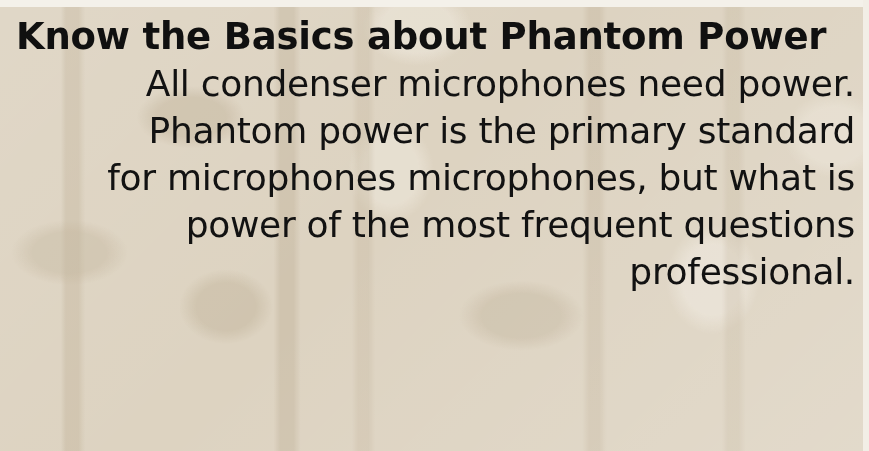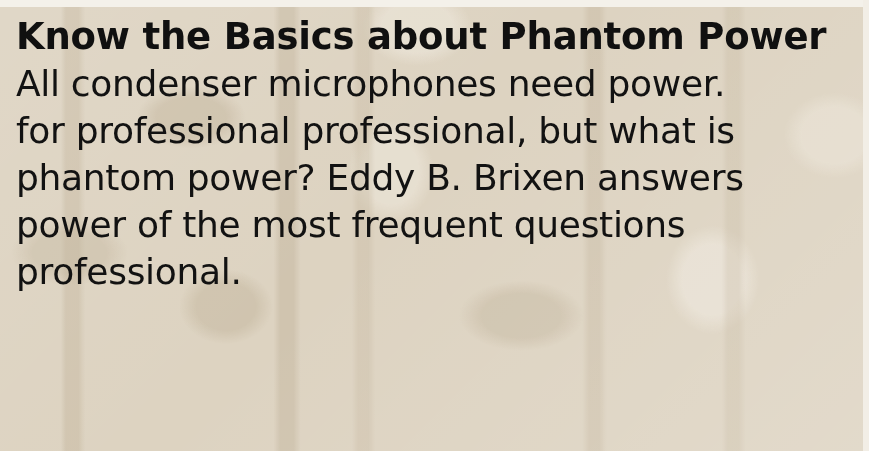--- a/index.html
+++ b/index.html
@@ -103,20 +103,21 @@
     white-space: nowrap;
   }
 
   .body-copy {
     margin: 0;
     font-size: 36px;
     font-weight: 400;
     line-height: 47px;
     letter-spacing: -0.3px;
     color: #121212;
+    text-align: right;
   }
 
   .body-copy .ln {
     display: block;
     white-space: nowrap;
   }
 </style>
 </head>
 <body>
 
@@ -129,20 +130,20 @@
 
   <div class="edge-top"></div>
   <div class="edge-right"></div>
 
   <div class="content">
 
     <h1 class="headline">Know the Basics about Phantom Power</h1>
 
     <p class="body-copy">
       <span class="ln">All condenser microphones need power.</span>
-      <span class="ln">for professional professional, but what is</span>
-      <span class="ln">phantom power? Eddy B. Brixen answers</span>
+      <span class="ln">Phantom power is the primary standard</span>
+      <span class="ln">for microphones microphones, but what is</span>
       <span class="ln">power of the most frequent questions</span>
       <span class="ln">professional.</span>
     </p>
 
   </div>
 </div>
 
 </body></html>

